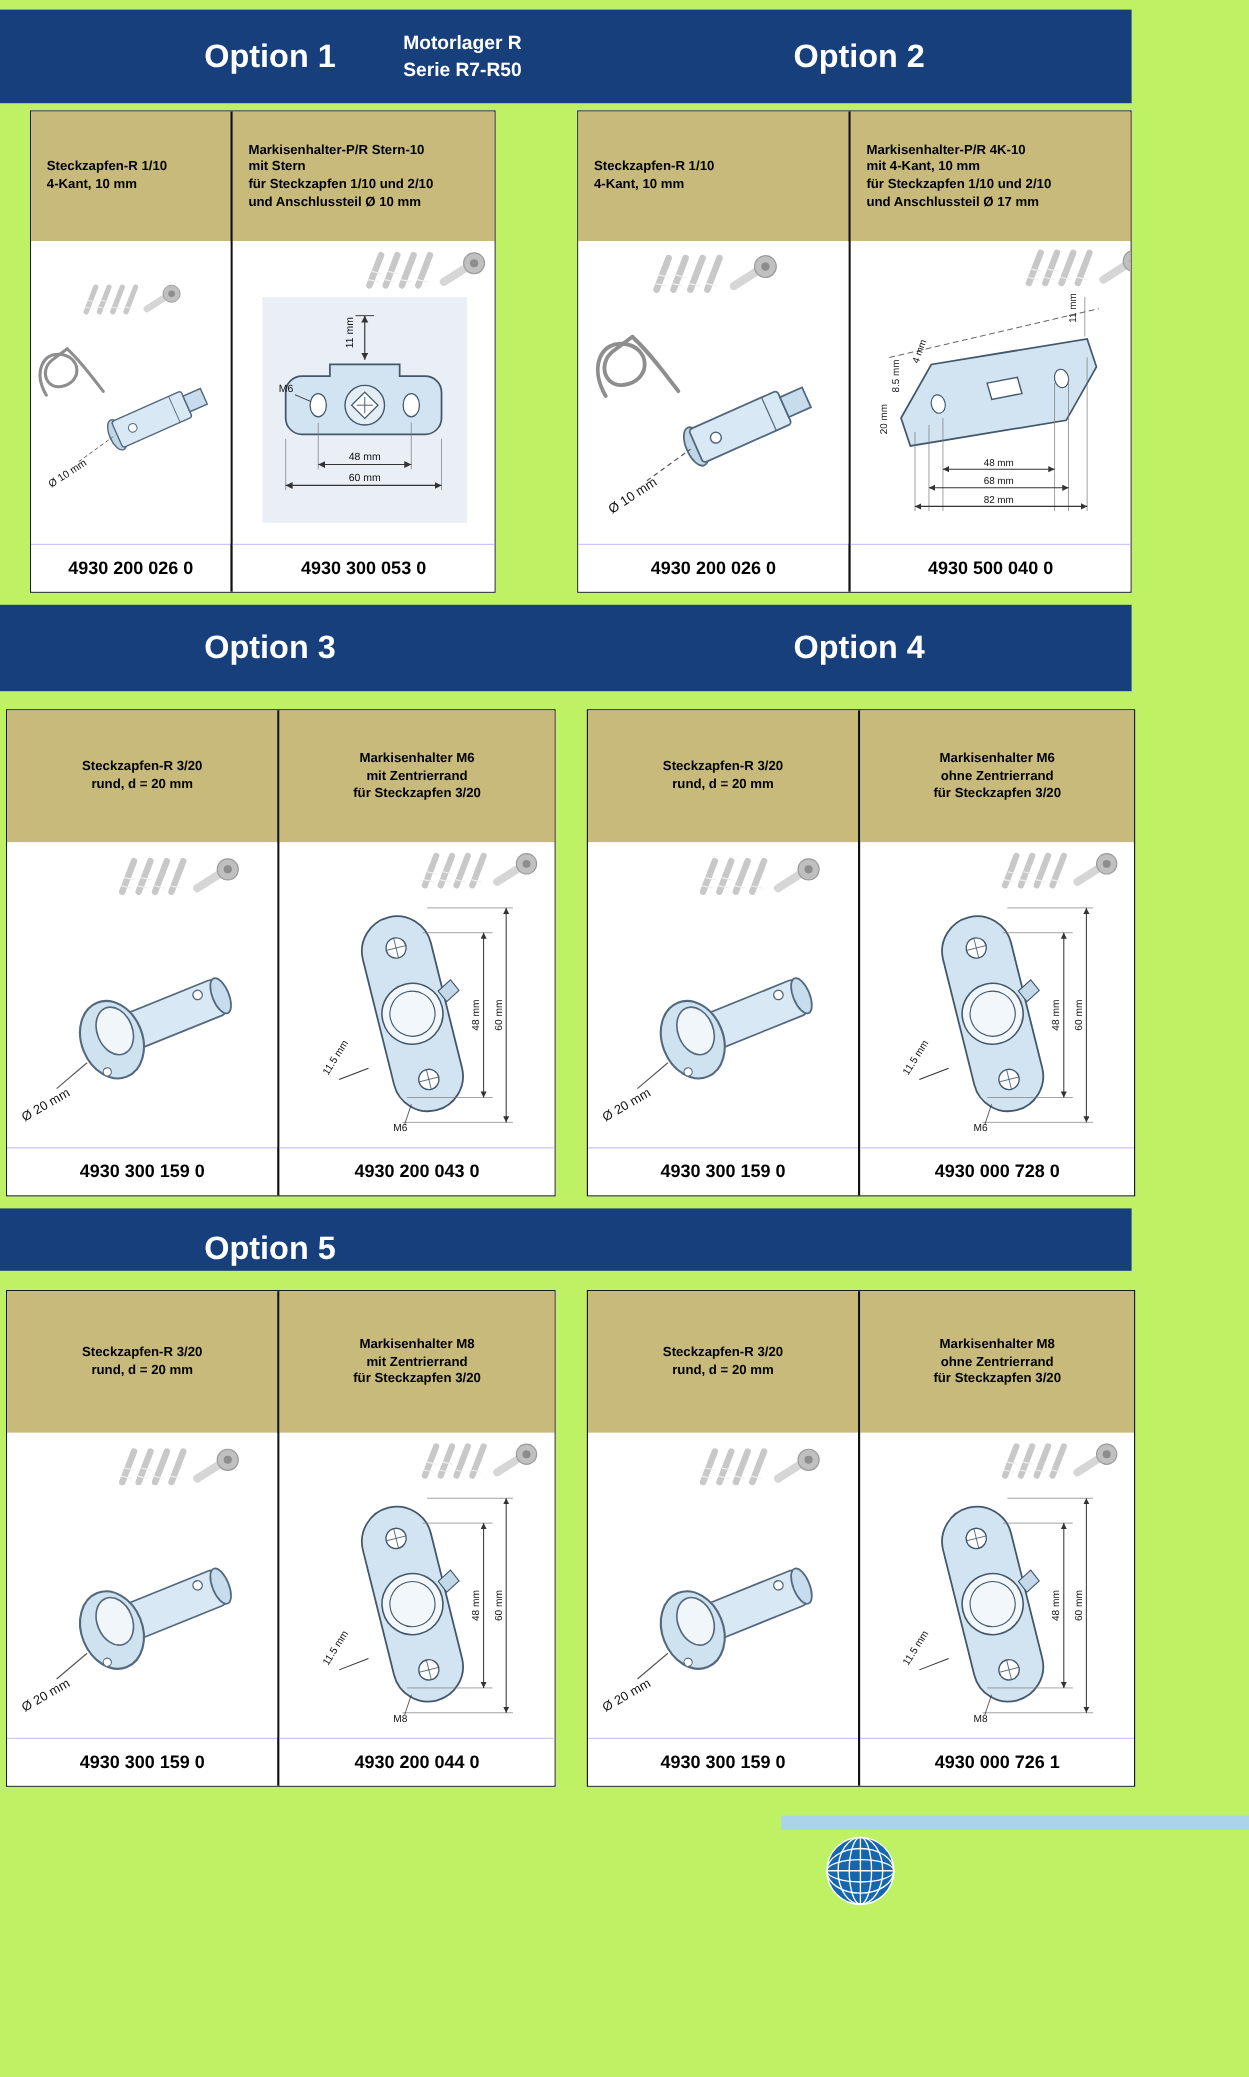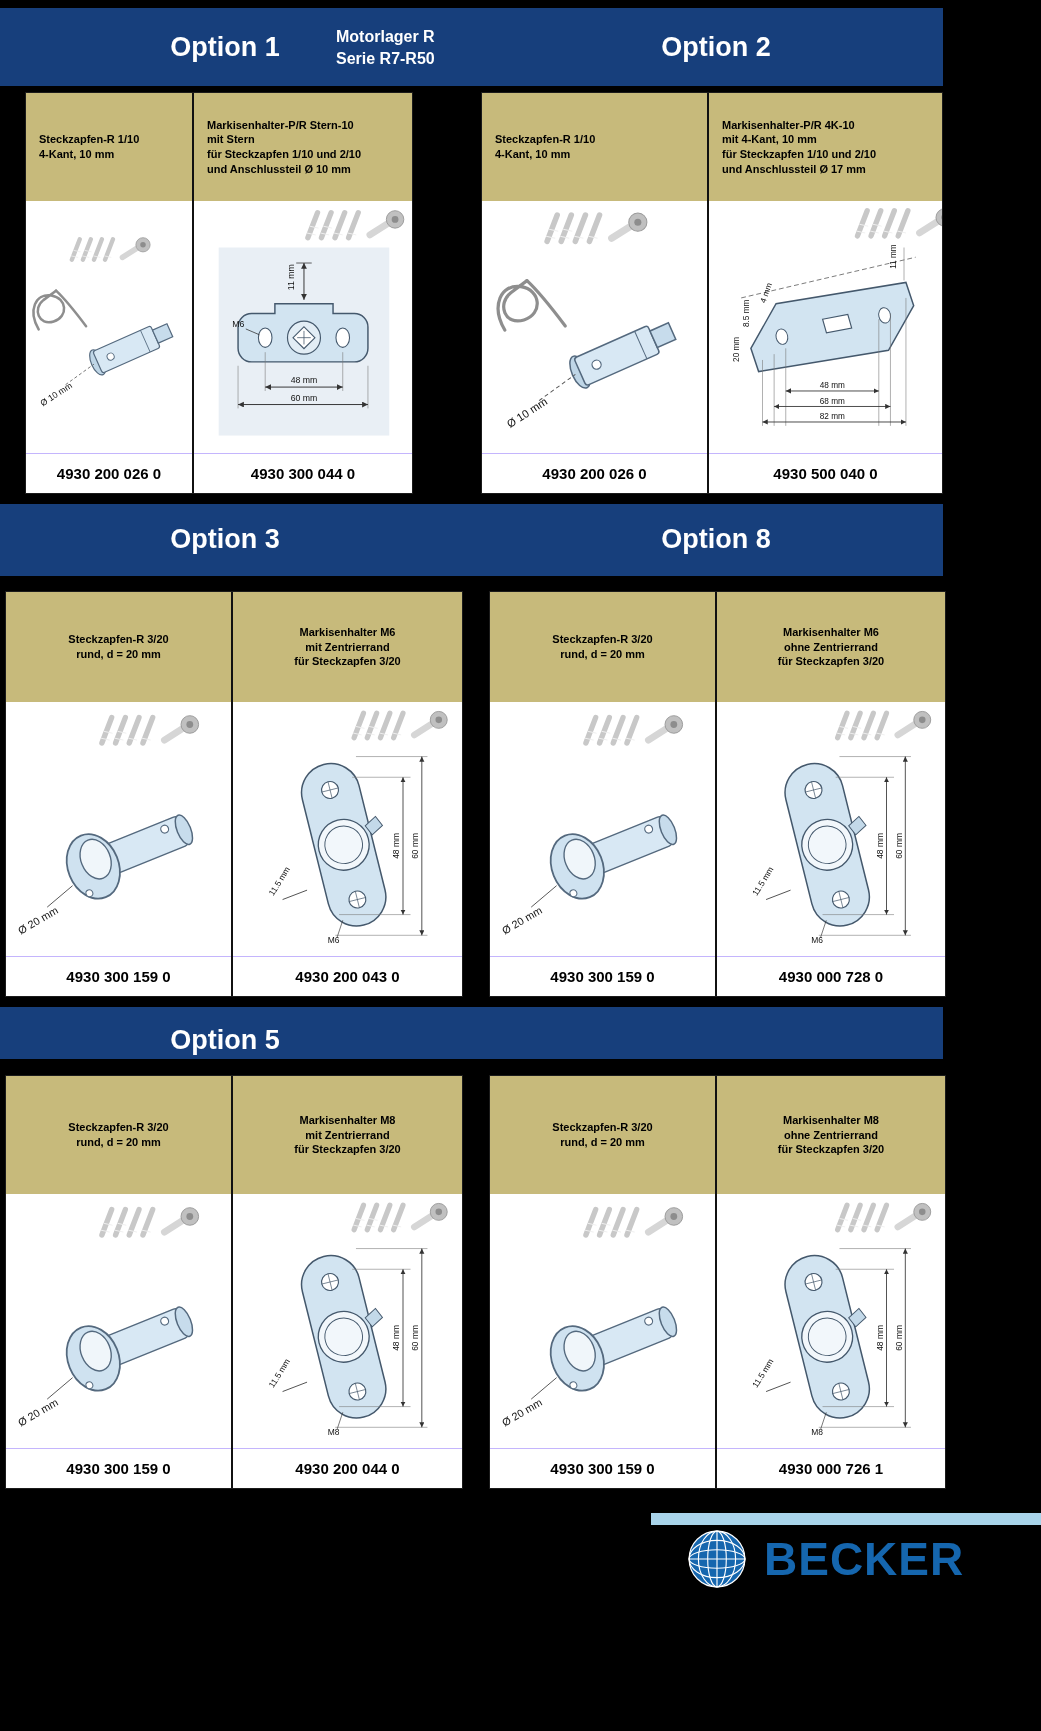--- a/index.html
+++ b/index.html
@@ -1,17 +1,17 @@
 <!DOCTYPE html>
 <html><head>
 <meta charset="utf-8">
 <style>
   * { margin:0; padding:0; box-sizing:border-box; }
   html,body { background:#ffffff; font-family:"Liberation Sans", sans-serif; }
-  .page { position:relative; width:1041px; height:1731px; background:#000000; overflow:hidden; }
+  .page { position:relative; width:1041px; height:1731px; background:#bef264; overflow:hidden; }
 
   
   .opt-header { position:absolute; left:0; width:943px; background:#173F7C; }
   #hdr1 { top:8px;    height:78px; }
   #hdr2 { top:504px;  height:72px; }
   #hdr3 { top:1007px; height:52px; }
   .opt-label { position:absolute; width:240px; text-align:center; color:#fff; font-weight:bold; font-size:27px; }
   #hdr1 .opt-label { top:24px; }
   #hdr2 .opt-label { top:20px; }
   #hdr3 .opt-label { top:18px; }
@@ -152,21 +152,21 @@
       <line x1="172" y1="170" x2="172" y2="214" stroke="#777" stroke-width="0.6"></line>
       <line x1="38" y1="210" x2="172" y2="210" marker-start="url(#dimarrow)" marker-end="url(#dimarrow)"></line>
     </g>
     <text x="96" y="92" font-size="9" transform="rotate(-90 96 92)">11 mm</text>
     <text x="32" y="130" font-size="9">M6</text>
     <text x="106" y="188" font-size="9" text-anchor="middle">48 mm</text>
     <text x="106" y="206" font-size="9" text-anchor="middle">60 mm</text>
   </svg>
 </div>
         </div>
-        <div class="cell-part">4930 300 044 0</div>
+        <div class="cell-part">4930 300 053 0</div>
       </div>
     </div>
     <div class="group right">
       <div class="cell" style="width:225px">
         <div class="cell-header">Steckzapfen-R 1/10
 4-Kant, 10 mm</div>
         <div class="cell-body">
           <div class="img-slot">
   <svg viewBox="0 0 210 250" preserveAspectRatio="xMidYMid meet">
     <use href="#icon-screws" x="52" y="10"></use>
@@ -228,21 +228,21 @@
   </svg>
 </div>
         </div>
         <div class="cell-part">4930 500 040 0</div>
       </div>
     </div>
   </div>
 
   <div class="opt-header" id="hdr2">
     <div class="opt-label left">Option 3</div>
-    <div class="opt-label right">Option 8</div>
+    <div class="opt-label right">Option 4</div>
   </div>
 
   <div class="products-row" id="row2">
     <div class="group left">
       <div class="cell" style="width:225px">
         <div class="cell-header center">Steckzapfen-R 3/20
 rund, d = 20 mm</div>
         <div class="cell-body">
           <div class="img-slot">
   <svg viewBox="0 0 230 260" preserveAspectRatio="xMidYMid meet">
@@ -515,16 +515,15 @@
       <g stroke="#ffffff" stroke-width="1.1" fill="none">
         <circle cx="30" cy="30" r="27"></circle>
         <ellipse cx="30" cy="30" rx="18" ry="27"></ellipse>
         <ellipse cx="30" cy="30" rx="9" ry="27"></ellipse>
         <line x1="30" y1="3" x2="30" y2="57"></line>
         <ellipse cx="30" cy="30" rx="27" ry="18"></ellipse>
         <ellipse cx="30" cy="30" rx="27" ry="9"></ellipse>
         <line x1="3" y1="30" x2="57" y2="30"></line>
       </g>
     </svg>
-    <div class="brand-name">BECKER</div>
   </div>
 
 </div>
 
 </body></html>

